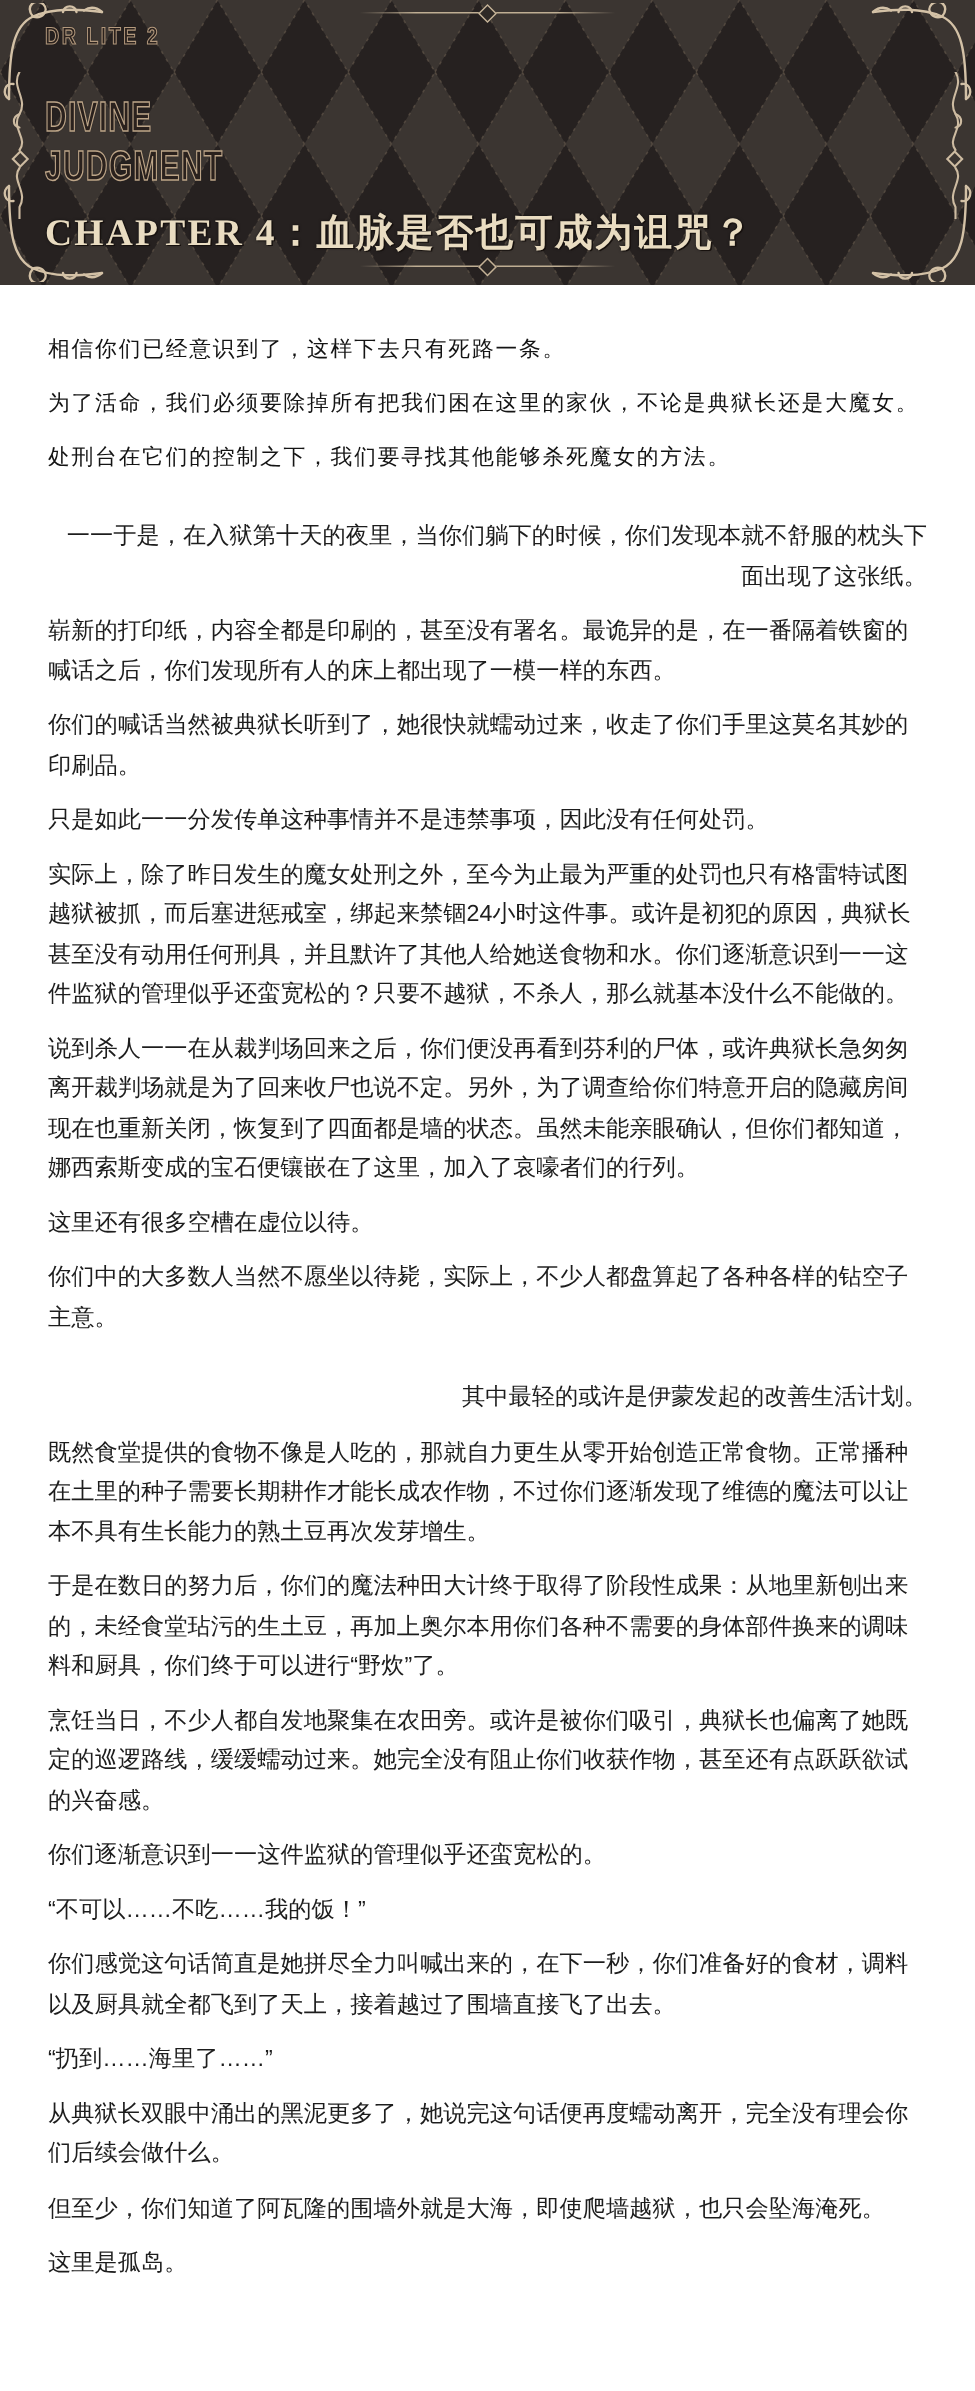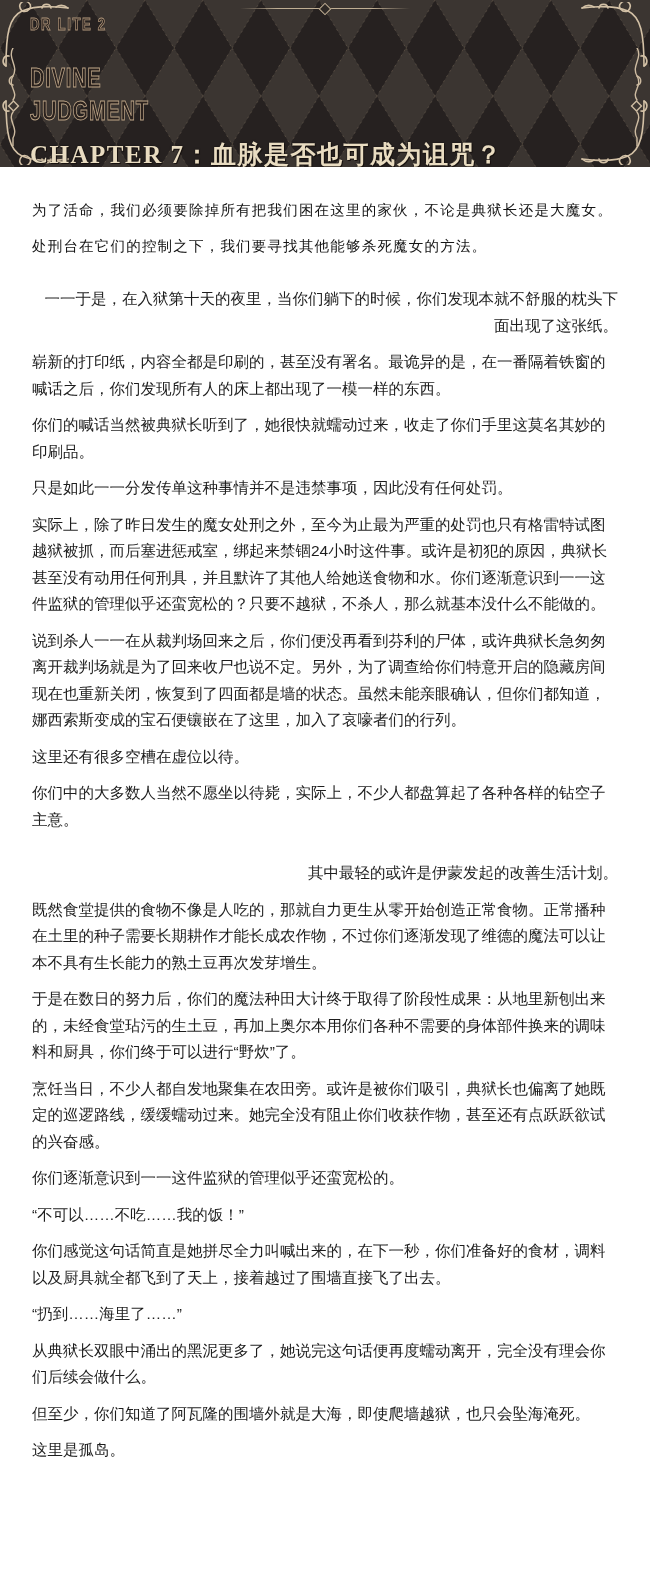--- a/index.html
+++ b/index.html
@@ -7,21 +7,21 @@
     width: 650px;
     background: #ffffff;
     font-family: "Liberation Sans", sans-serif;
     -webkit-font-smoothing: antialiased;
   }
   .page { width: 650px; min-height: 1594px; background: #ffffff; }
 
   
   .header {
     position: relative;
-    height: 167px;
+    height: 190px;
     background: #737373;
     overflow: hidden;
   }
   .header-pattern { position: absolute; inset: 0; display: block; }
 
   .ornament { position: absolute; pointer-events: none; }
   .corner-tl { top: 2px; left: 2px; }
   .corner-tr { top: 2px; right: 2px; transform: scaleX(-1); }
   .corner-bl { bottom: 2px; left: 2px; transform: scaleY(-1); }
   .corner-br { bottom: 2px; right: 2px; transform: scale(-1,-1); }
@@ -186,25 +186,26 @@
         <path d="M9 28 c-5 2 -5 8 0 9"></path>
       </g>
     </svg>
 
     <div class="header-text">
       <div class="brand">DR LITE 2</div>
       <div class="deco-title-block">
         <div class="deco-title">DIVINE</div>
         <div class="deco-title">JUDGMENT</div>
       </div>
-      <div class="chapter-title">CHAPTER 7：血脉是否也可成为诅咒？</div>
+      <div class="chapter-title">CHAPTER 4：血脉是否也可成为诅咒？</div>
     </div>
   </header>
 
   <main class="story-body">
+      <p class="para letter">相信你们已经意识到了，这样下去只有死路一条。</p>
       <p class="para letter">为了活命，我们必须要除掉所有把我们困在这里的家伙，不论是典狱长还是大魔女。</p>
       <p class="para letter">处刑台在它们的控制之下，我们要寻找其他能够杀死魔女的方法。</p>
       <p class="para story section-start">一一于是，在入狱第十天的夜里，当你们躺下的时候，你们发现本就不舒服的枕头下面出现了这张纸。</p>
       <p class="para story">崭新的打印纸，内容全都是印刷的，甚至没有署名。最诡异的是，在一番隔着铁窗的喊话之后，你们发现所有人的床上都出现了一模一样的东西。</p>
       <p class="para story">你们的喊话当然被典狱长听到了，她很快就蠕动过来，收走了你们手里这莫名其妙的印刷品。</p>
       <p class="para story">只是如此一一分发传单这种事情并不是违禁事项，因此没有任何处罚。</p>
       <p class="para story">实际上，除了昨日发生的魔女处刑之外，至今为止最为严重的处罚也只有格雷特试图越狱被抓，而后塞进惩戒室，绑起来禁锢24小时这件事。或许是初犯的原因，典狱长甚至没有动用任何刑具，并且默许了其他人给她送食物和水。你们逐渐意识到一一这件监狱的管理似乎还蛮宽松的？只要不越狱，不杀人，那么就基本没什么不能做的。</p>
       <p class="para story">说到杀人一一在从裁判场回来之后，你们便没再看到芬利的尸体，或许典狱长急匆匆离开裁判场就是为了回来收尸也说不定。另外，为了调查给你们特意开启的隐藏房间现在也重新关闭，恢复到了四面都是墙的状态。虽然未能亲眼确认，但你们都知道，娜西索斯变成的宝石便镶嵌在了这里，加入了哀嚎者们的行列。</p>
       <p class="para story">这里还有很多空槽在虚位以待。</p>
       <p class="para story">你们中的大多数人当然不愿坐以待毙，实际上，不少人都盘算起了各种各样的钻空子主意。</p>

